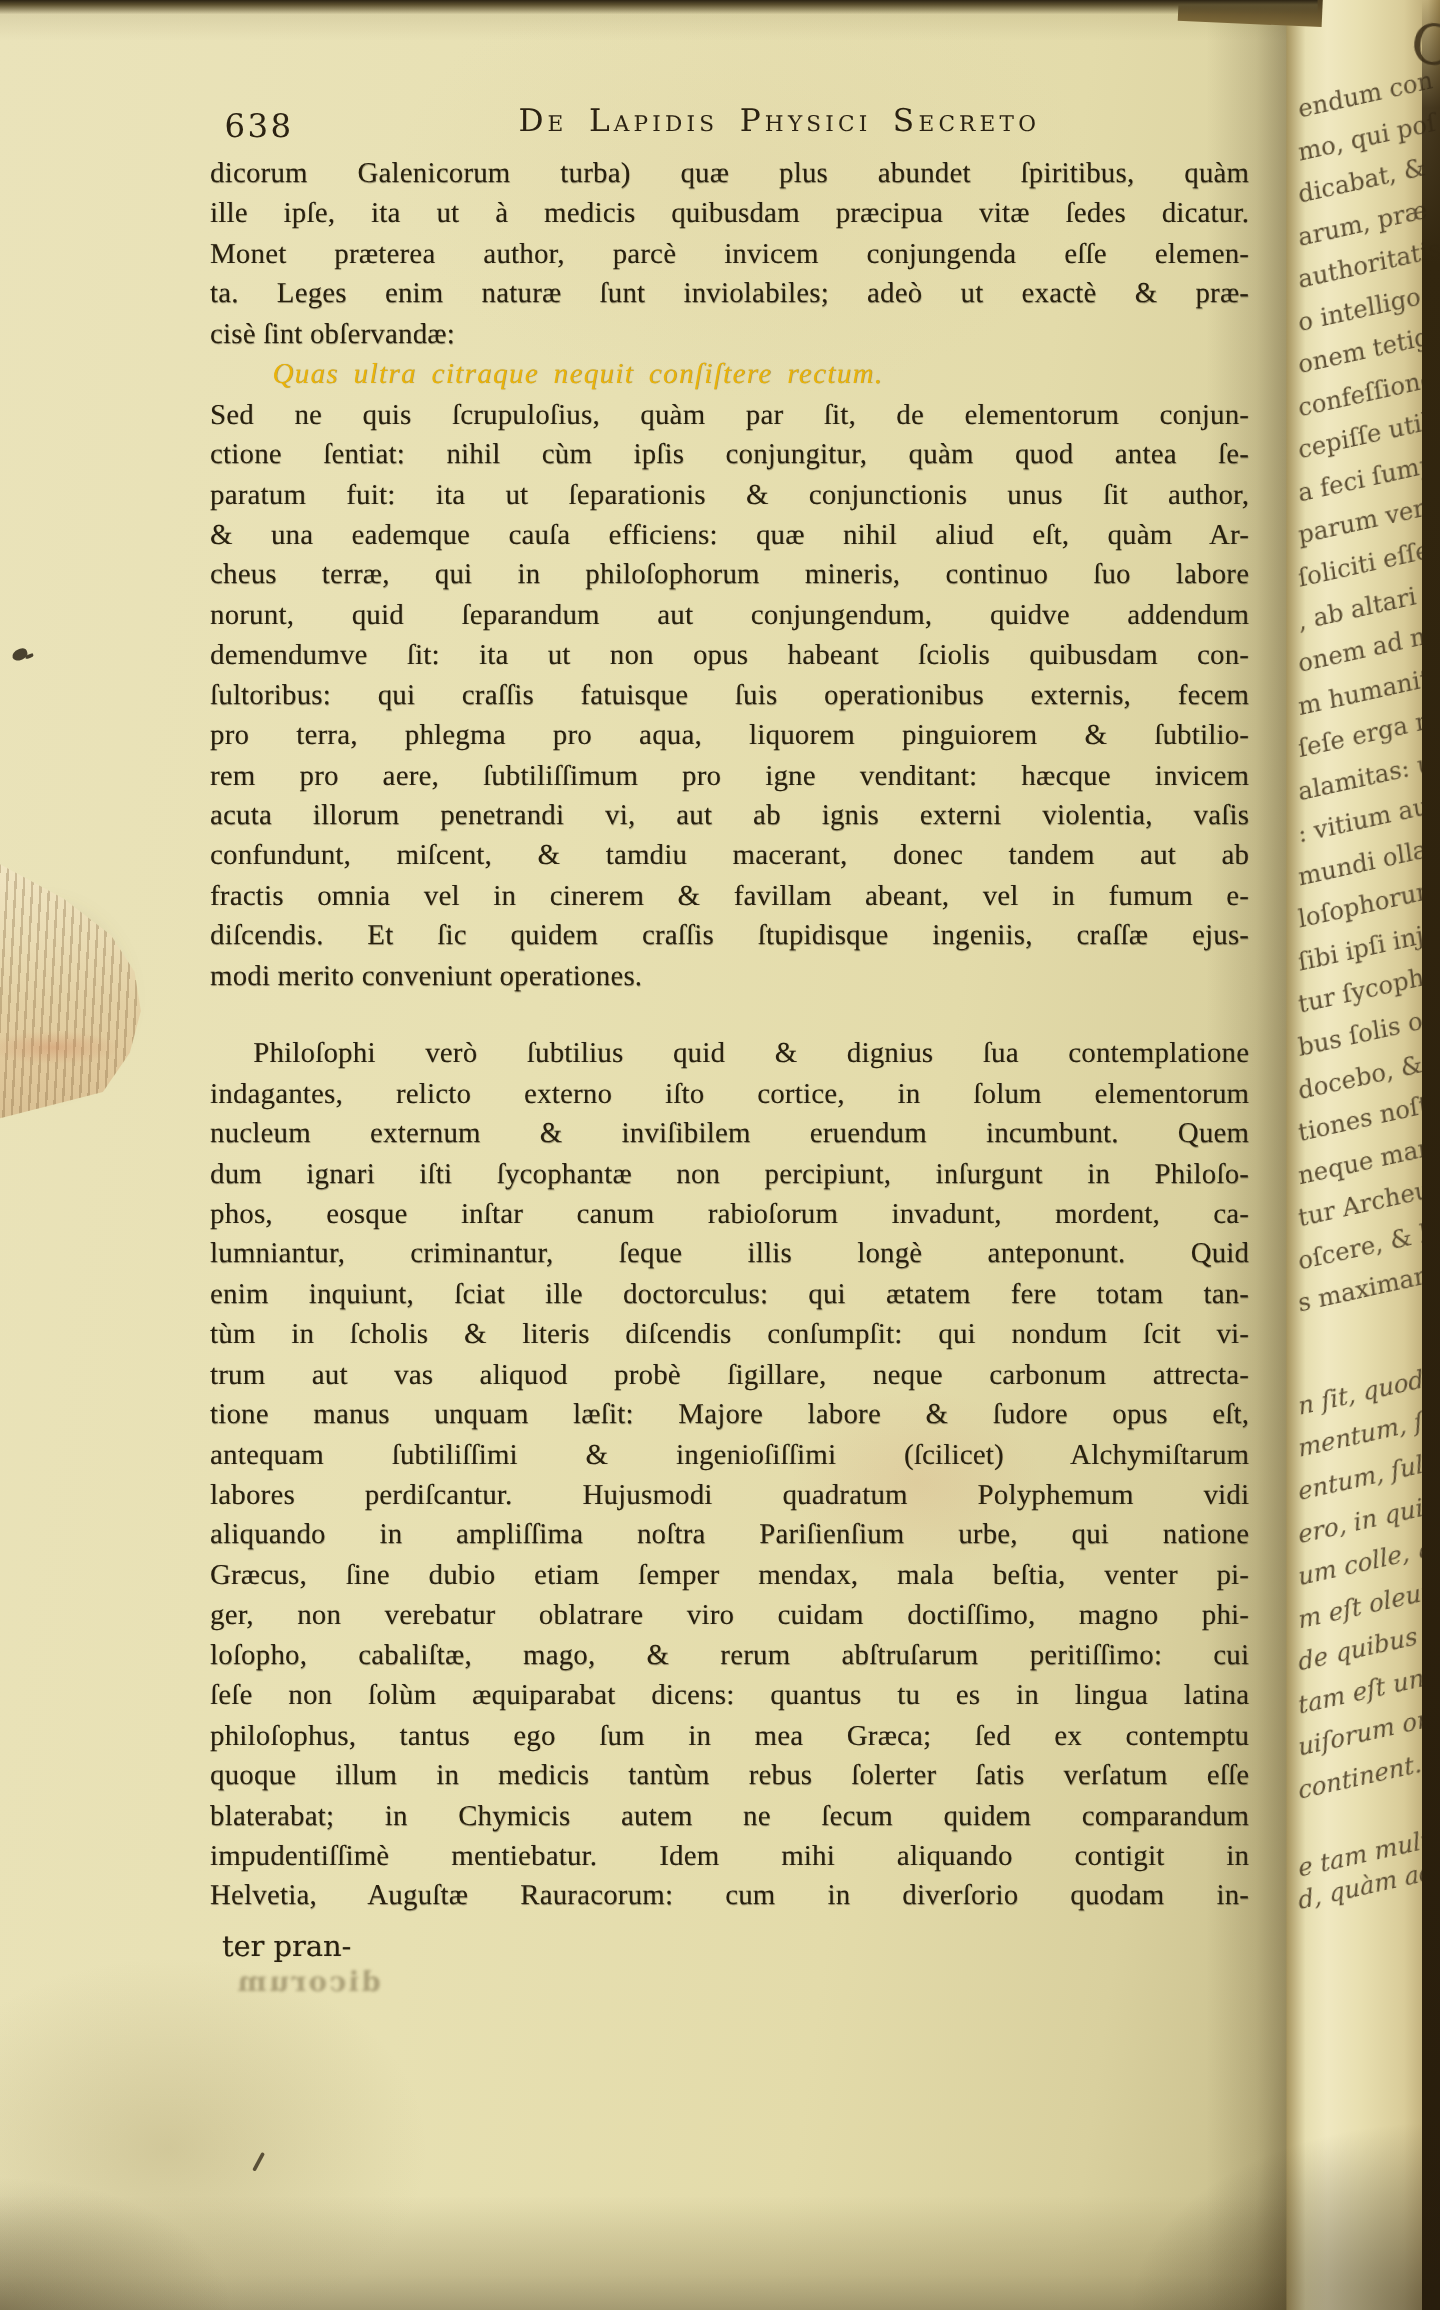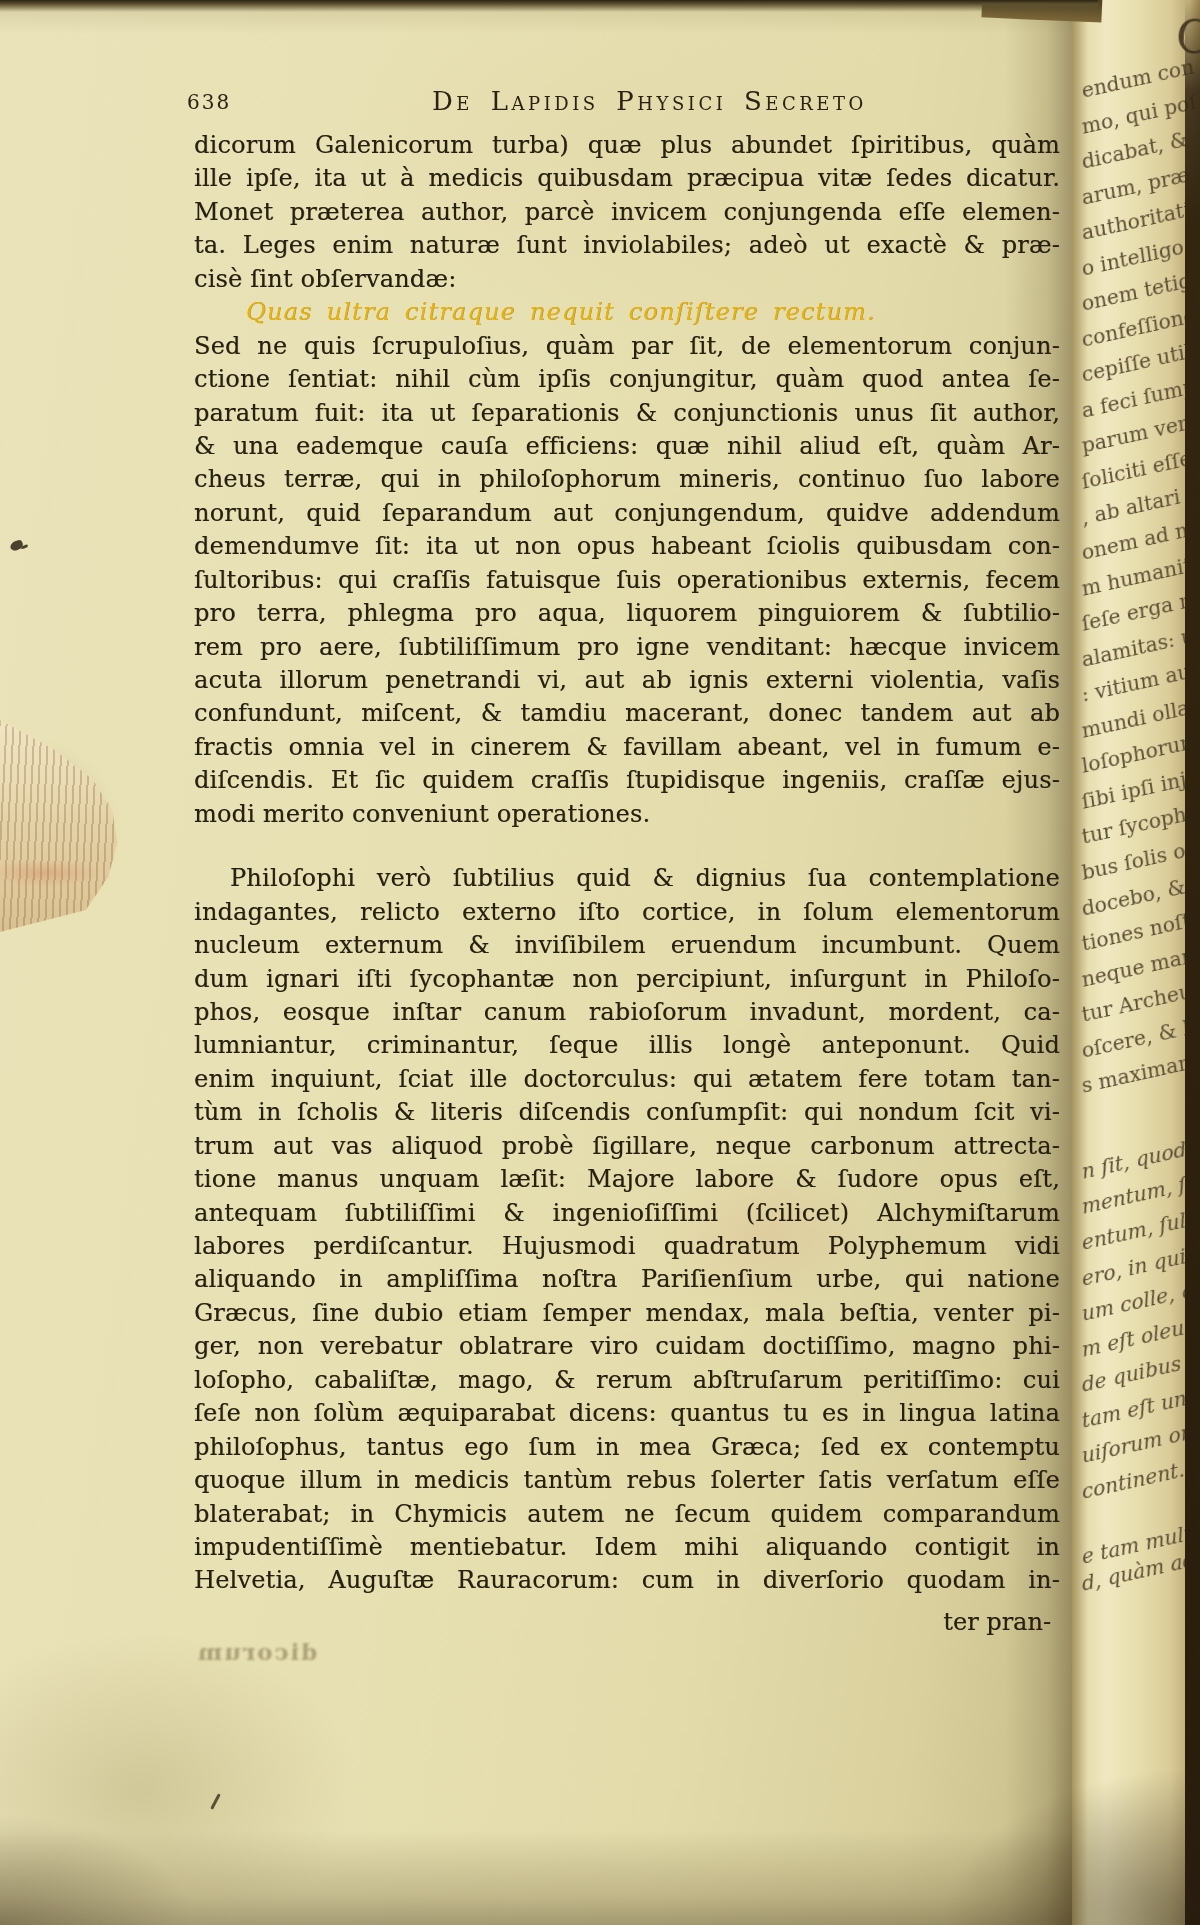--- a/index.html
+++ b/index.html
@@ -33,31 +33,31 @@
   .edge-top{position:absolute;left:0;top:0;width:1098px;height:12px;
     background:linear-gradient(180deg,#2c2414 0px,#5d5130 4px, rgba(93,81,48,0) 12px);}
   .edge-top-band{position:absolute;left:982px;top:-8px;width:120px;height:28px;
     background:linear-gradient(180deg,#42351c,#7a6638);transform:rotate(2.5deg);}
   .corner-br{position:absolute;right:0;bottom:0;width:280px;height:170px;
     background:radial-gradient(ellipse at 100% 100%, rgba(40,30,14,.55), transparent 65%);}
   .corner-bl{position:absolute;left:0;bottom:0;width:210px;height:120px;
     background:radial-gradient(ellipse at 0% 100%, rgba(70,58,30,.38), transparent 65%);}
   
   .header{position:absolute;left:185px;top:84px;width:866px;height:42px;color:#2b2212;}
-  .pagenum{position:absolute;left:2px;top:6px;font-size:20px;letter-spacing:2px;}
+  .pagenum{position:absolute;left:2px;top:6px;font-size:27px;letter-spacing:2px;}
   .runtitle{position:absolute;left:214px;top:2px;font-size:26px;font-variant:small-caps;
     letter-spacing:3.5px;word-spacing:6px;margin-left:33px;}
-  .bt{position:absolute;left:194px;top:129px;width:866px;color:#28200f;font-size:24px;}
+  .bt{position:absolute;left:175px;top:129px;width:866px;color:#28200f;font-size:24px;font-family:Liberation Serif, serif;}
   .bt .ln{height:33.45px;line-height:33.45px;text-align:justify;text-align-last:justify;
     letter-spacing:.2px;text-shadow:.4px .3px .6px rgba(40,30,15,.45);}
   .bt .noj{text-align-last:left;}
   .bt .q{font-style:italic;text-align-last:left;padding-left:52px;letter-spacing:1.2px;
     word-spacing:5px;color:#eab308;}
   .bt .ind{text-indent:36px;margin-top:31px;}
-  .catchword{position:absolute;left:185px;top:1608px;width:866px;text-align:right;
+  .catchword{position:absolute;left:185px;top:1608px;width:866px;text-align:left;
     font-size:24px;color:#28200f;text-shadow:.4px .3px .6px rgba(40,30,15,.45);}
   .ghost{position:absolute;left:196px;top:1638px;font-size:23px;font-weight:bold;
     color:rgba(112,97,62,.50);transform:scaleX(-1);filter:blur(1.3px);letter-spacing:2px;}
   
   .stick-shadow{position:absolute;left:-20px;top:706px;width:175px;height:250px;
     background:radial-gradient(ellipse 62% 48% at 32% 50%, rgba(80,66,34,.50), transparent 70%);
     filter:blur(7px);}
   .stick{position:absolute;left:-8px;top:716px;width:132px;height:218px;
     background:
       radial-gradient(60% 9% at 40% 72%, rgba(205,130,90,.38), transparent 70%),

